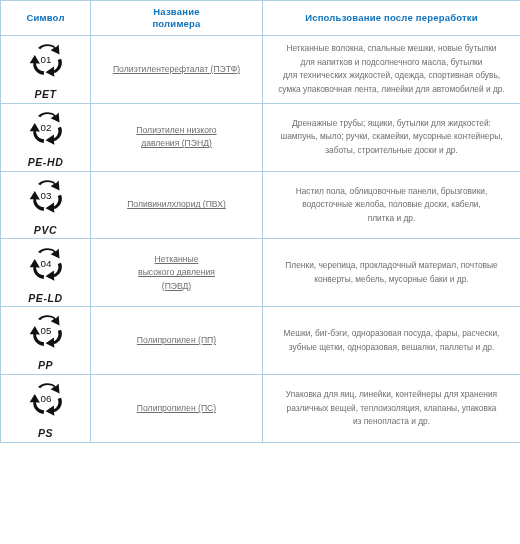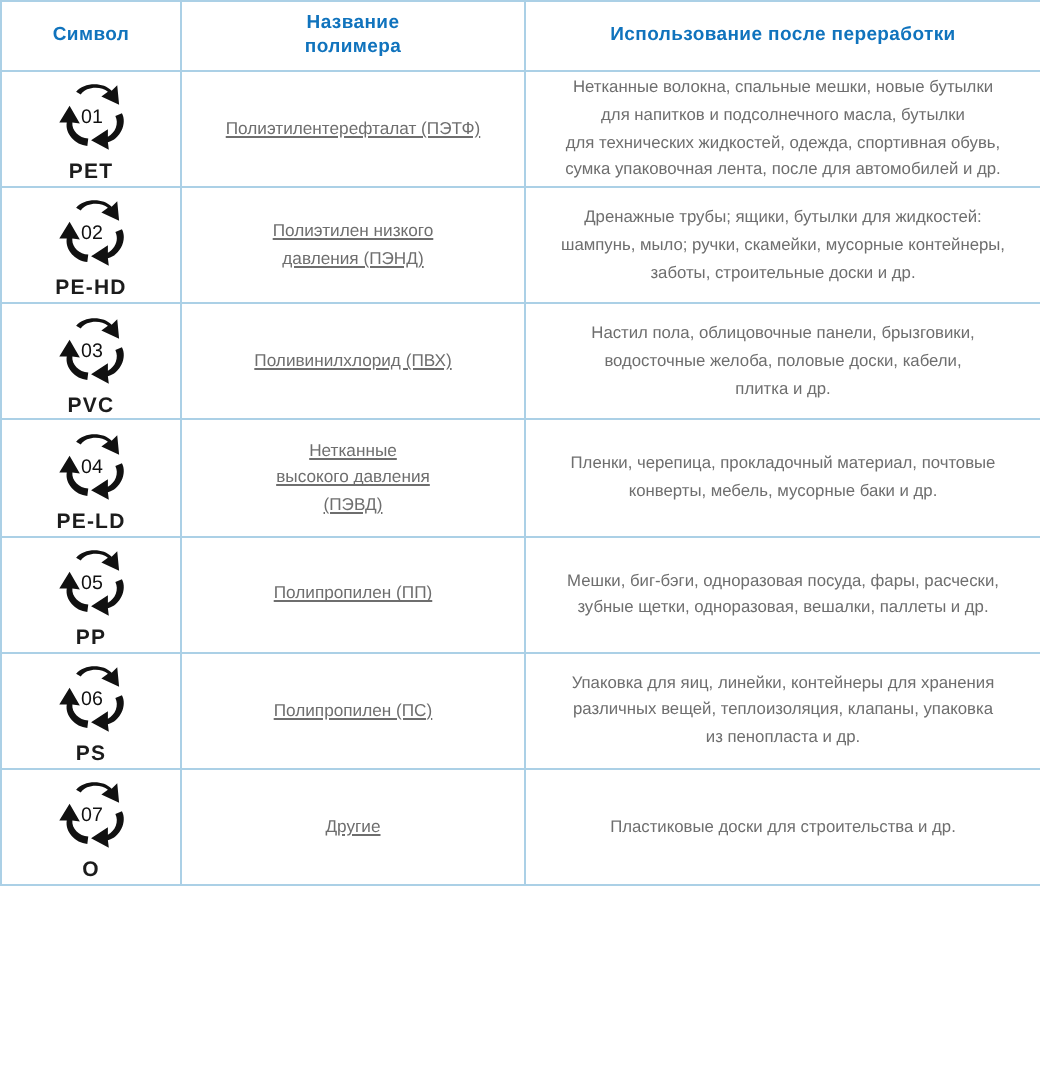--- a/index.html
+++ b/index.html
@@ -56,22 +56,23 @@
   .mobius {
     display: block;
     width: 48px;
     height: 43px;
   }
   .sym-code {
     font-size: 10.5px;
     font-weight: bold;
     color: #1c1c1c;
     letter-spacing: 0.6px;
-    margin-top: 1px;
+    margin-top: 7px;
     line-height: 1;
+    font-style: italic;
   }
   td.name-cell {
     text-align: center;
     color: #6e6e6e;
     font-size: 8.6px;
     line-height: 1.55;
     padding: 4px 10px;
     text-decoration: underline;
   }
   td.usage-cell {
@@ -121,21 +122,21 @@
             <div class="sym-code">PET</div>
           </div>
         </td>
         <td class="name-cell">
           <span class="nl">Полиэтилентерефталат (ПЭТФ)</span>
         </td>
         <td class="usage-cell">
           <span class="nl">Нетканные волокна, спальные мешки, новые бутылки</span>
           <span class="nl">для напитков и подсолнечного масла, бутылки</span>
           <span class="nl">для технических жидкостей, одежда, спортивная обувь,</span>
-          <span class="nl">сумка упаковочная лента, после для автомобилей и др.</span>
+          <span class="nl">сумка упаковочная лента, линейки для автомобилей и др.</span>
         </td>
       </tr>
       <tr>
         <td class="symbol-cell">
           <div class="sym-wrap">
             <svg class="mobius" viewBox="0 0 100 92">
               <g fill="#111111">
                 <path d="M33 19 C41 9, 62 8, 71 18 L77 12 L79 33 L60 24 L67 19 C60 13, 44 13, 38 22 Z"></path>
                 <path d="M82 42 C88 53, 80 70, 67 73 L68 81 L49 71 L67 59 L67 67 C75 63, 79 53, 75 45 Z"></path>
                 <path d="M45 77 C32 76, 21 64, 23 52 L15 52 L26 34 L37 53 L29 52 C28 60, 36 69, 46 69 Z"></path>
@@ -238,37 +239,16 @@
             <div class="sym-code">PS</div>
           </div>
         </td>
         <td class="name-cell">
           <span class="nl">Полипропилен (ПС)</span>
         </td>
         <td class="usage-cell">
           <span class="nl">Упаковка для яиц, линейки, контейнеры для хранения</span>
           <span class="nl">различных вещей, теплоизоляция, клапаны, упаковка</span>
           <span class="nl">из пенопласта и др.</span>
-        </td>
-      </tr>
-      <tr>
-        <td class="symbol-cell">
-          <div class="sym-wrap">
-            <svg class="mobius" viewBox="0 0 100 92">
-              <g fill="#111111">
-                <path d="M33 19 C41 9, 62 8, 71 18 L77 12 L79 33 L60 24 L67 19 C60 13, 44 13, 38 22 Z"></path>
-                <path d="M82 42 C88 53, 80 70, 67 73 L68 81 L49 71 L67 59 L67 67 C75 63, 79 53, 75 45 Z"></path>
-                <path d="M45 77 C32 76, 21 64, 23 52 L15 52 L26 34 L37 53 L29 52 C28 60, 36 69, 46 69 Z"></path>
-              </g>
-              <text x="50" y="52" text-anchor="middle" font-family="Liberation Sans, sans-serif" font-size="21" fill="#111111">07</text>
-            </svg>
-            <div class="sym-code">O</div>
-          </div>
-        </td>
-        <td class="name-cell">
-          <span class="nl">Другие</span>
-        </td>
-        <td class="usage-cell">
-          <span class="nl">Пластиковые доски для строительства и др.</span>
         </td>
       </tr>
     </tbody>
 </table>
 
 </body></html>

